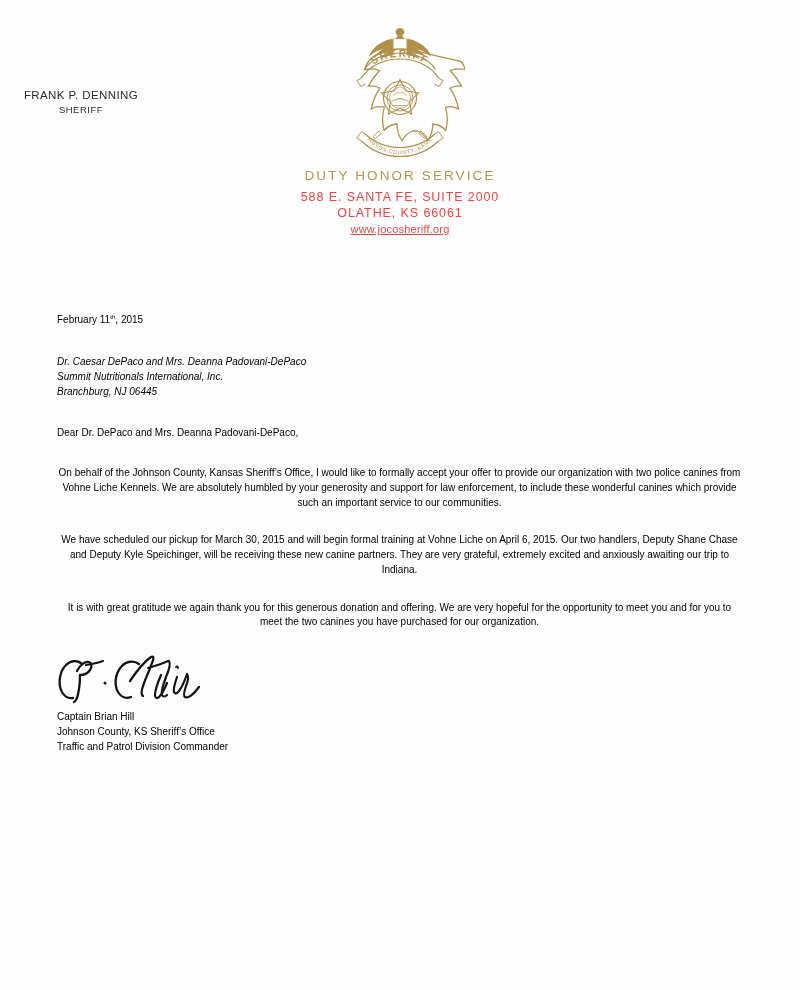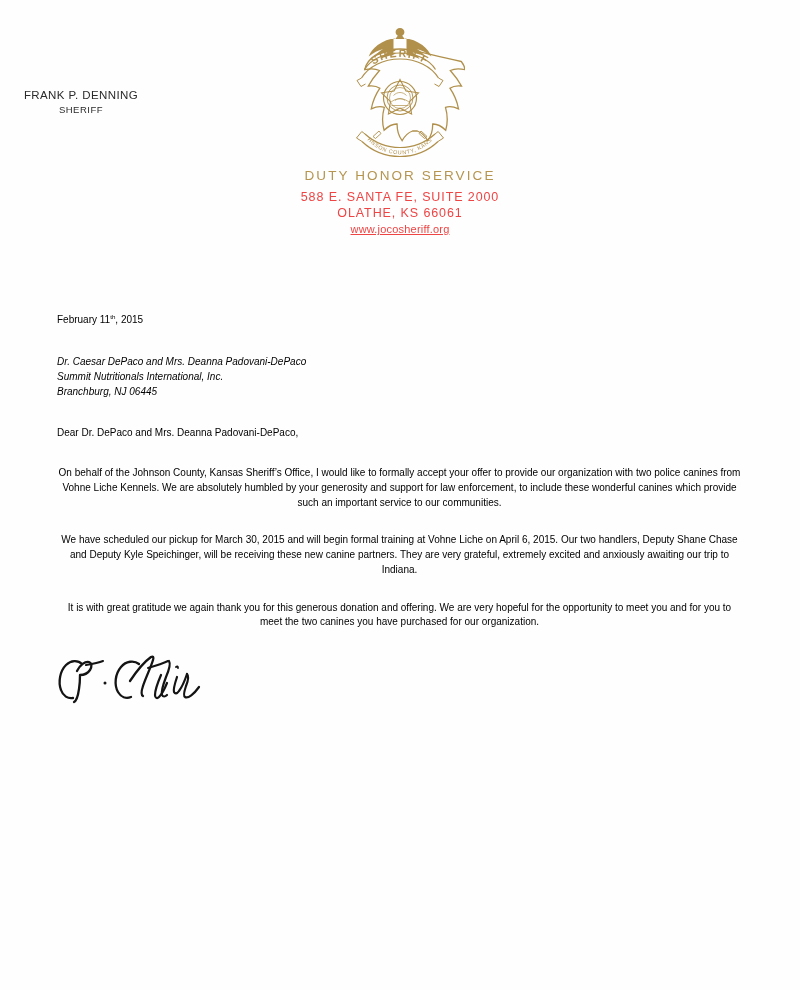--- a/index.html
+++ b/index.html
@@ -219,14 +219,19 @@
           <path d="M93 15c7-2 14-4 20-7" stroke-width="2"></path>
           <path d="M106 22c-3 7-6 15-6 20 0 3 2 4 4 2 3-3 6-9 8-14" stroke-width="2.2"></path>
           <path d="M114 8c2 3 0 9-3 16-3 8-5 15-4 18 1 2 3 2 5 0" stroke-width="2.2"></path>
           <path d="M122 24c-2 6-4 12-3 15 1 2 3 2 5-1 3-4 6-11 8-17" stroke-width="2.2"></path>
           <path d="M132 21c2 2 1 7-1 12-2 6-3 10-1 11 3 2 9-3 14-10" stroke-width="2.2"></path>
           <path d="M121 14c1-1 2-1 2 1" stroke-width="1.8"></path>
         </g>
       </svg>
     </div>
 
+    <div class="signer">
+      <div>Captain Brian Hill</div>
+      <div>Johnson County, KS Sheriff’s Office</div>
+      <div>Traffic and Patrol Division Commander</div>
+    </div>
   </div>
 </div>
 
 </body></html>

